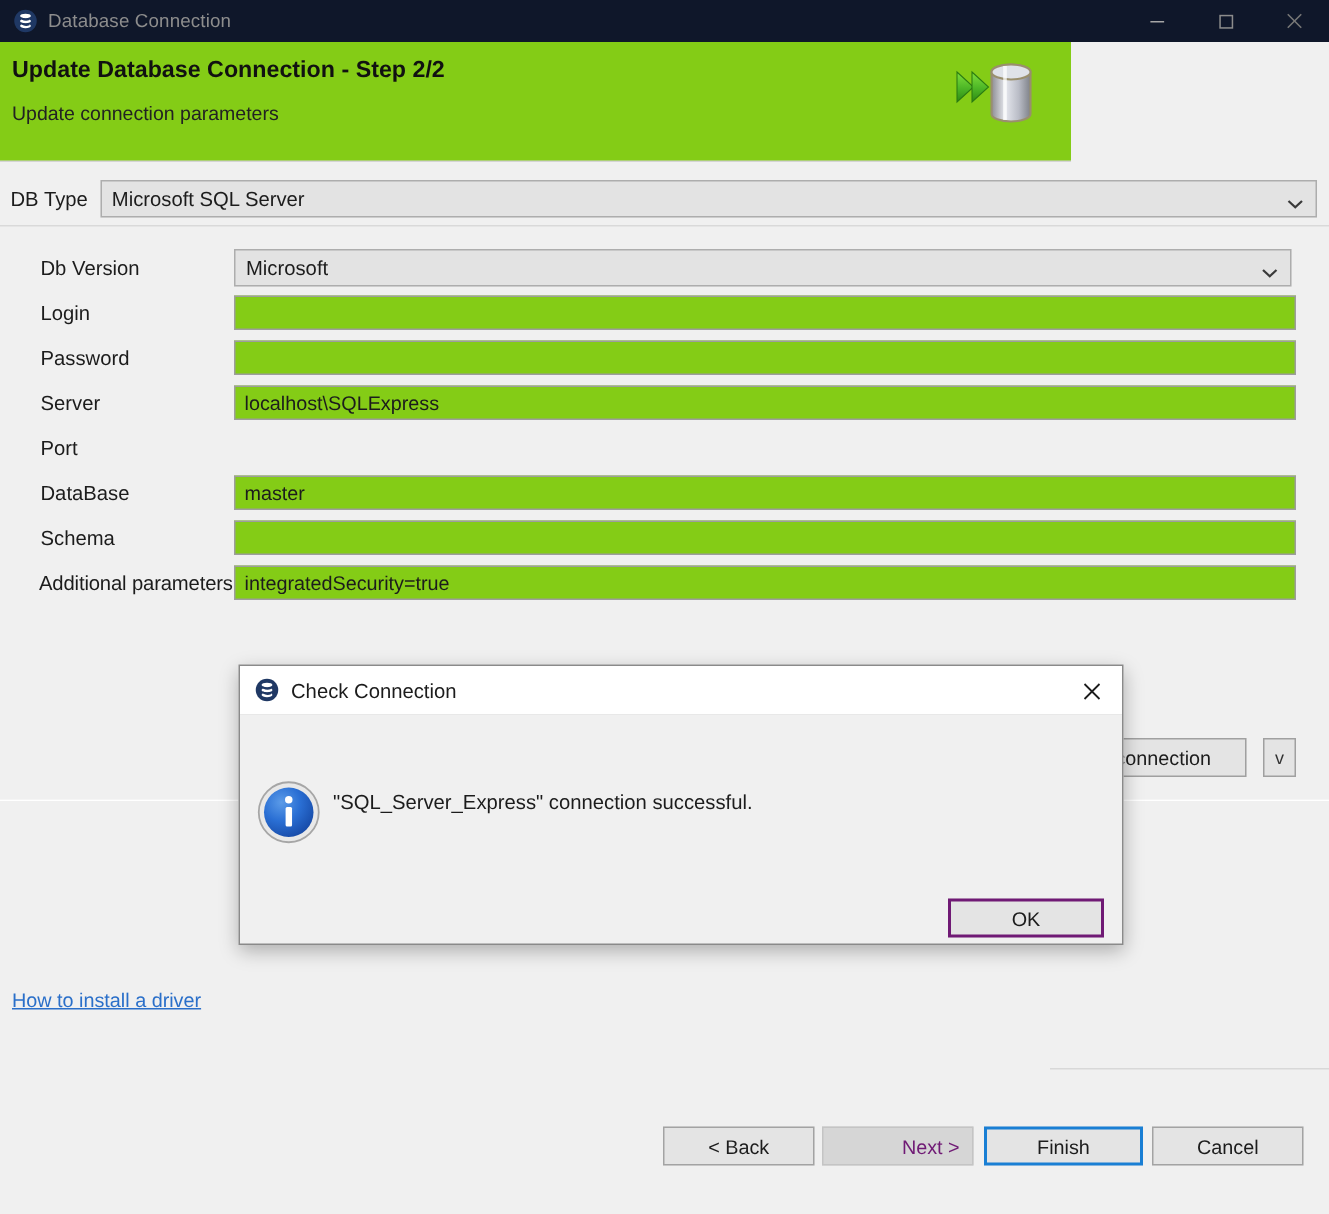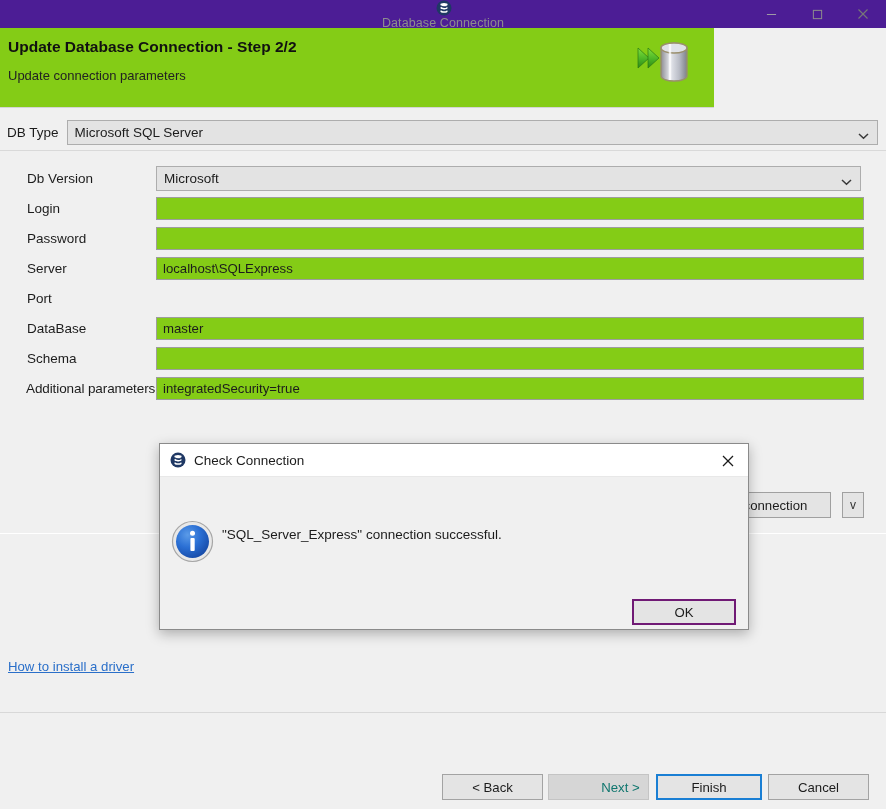--- a/index.html
+++ b/index.html
@@ -19,22 +19,22 @@
     width: 886px;
     height: 809px;
     background: #f0f0f0;
     overflow: hidden;
   }
 
   
   .titlebar {
     position: absolute; top: 0; left: 0;
     width: 886px; height: 28px;
-    background: #4c1d95;
-    display: flex; align-items: center; flex-direction: column;
+    background: #0f172a;
+    display: flex; align-items: center;
   }
   .titlebar-icon {
     width: 16px; height: 16px;
     margin-left: 9px; margin-right: 7px;
     flex: 0 0 auto;
   }
   .titlebar-title {
     font-size: 12.5px;
     color: #8d8d8d;
     letter-spacing: 0.1px;
@@ -190,36 +190,36 @@
     white-space: nowrap;
   }
 
   
   .bottom-sep {
     position: absolute; left: 0; top: 712px;
     width: 886px; height: 1px;
     background: #d8d8d8;
   }
   .bottom-bar {
-    position: absolute; left: 0; top: 713px;
+    position: absolute; left: 0; top: 690px;
     width: 700px; height: 96px;
     background: #f0f0f0;
     text-align: right;
   }
   .btn {
     position: absolute; top: 61px;
     height: 26px;
     background: #e4e4e4;
     border: 1px solid #a3a3a3;
     display: flex; align-items: center; justify-content: center;
     font-size: 13.2px;
     color: #1c1c1c;
     white-space: nowrap;
   }
-  .btn.disabled { color: #0f766e; background: #d6d6d6; border-color: #c4c4c4; padding-left: 44px; }
+  .btn.disabled { color: #701a75; background: #d6d6d6; border-color: #c4c4c4; padding-left: 44px; }
   .btn.default {
     border: 2px solid #1a7fd4;
     background: #e4e4e4;
   }
   #btn-back   { left: 442px; width: 101px; }
   #btn-next   { left: 548px; width: 101px; }
   #btn-finish { left: 656px; width: 106px; }
   #btn-cancel { left: 768px; width: 101px; }
   .dialog {
     position: absolute;

